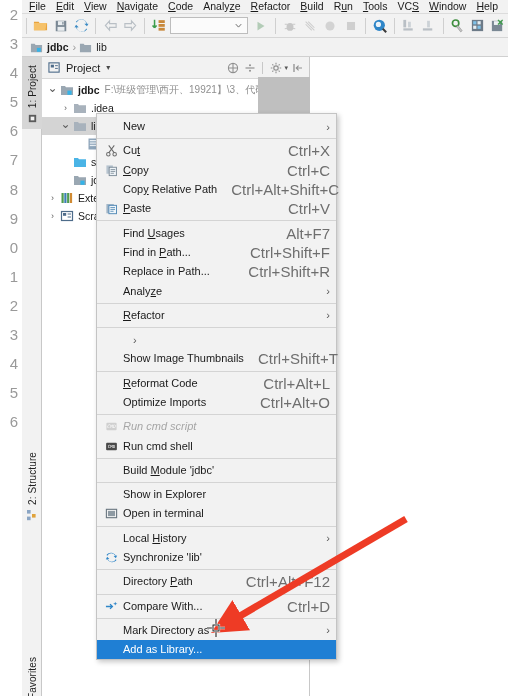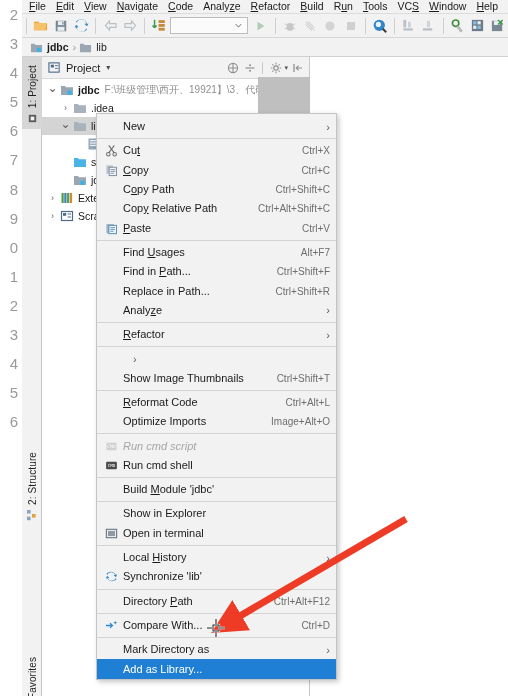--- a/index.html
+++ b/index.html
@@ -226,21 +226,21 @@
   .ci.sel { background: #1f7fd4; color: #ffffff; }
   .ci.disabled { color: #a6a6a6; font-style: italic; }
   .ci-icon {
     width: 17px; height: 16px;
     display: flex; align-items: center; justify-content: center;
     flex: 0 0 auto;
     margin-right: 3px;
   }
   .ci-label { flex: 1 1 auto; line-height: 19px; }
   .ci-label u { text-decoration: underline; }
-  .ci-short { color: #6e6e6e; font-size: 10px; margin-left: 14px; }
+  .ci-short { color: #6e6e6e; font-size: 15px; margin-left: 14px; }
   .ci-sub { color: #5a5a5a; font-size: 11px; margin-left: 10px; }
   .csep { height: 1px; background: #d4d4d4; margin: 2px 0; }
 
   
   #arrow { position: absolute; left: 0; top: 0; width: 508px; height: 696px; z-index: 80; pointer-events: none; }
   
   #cursor { position: absolute; left: 205px; top: 617px; z-index: 90; }
 
   #editor-top-fill {
     position:absolute; left:310px; top:57px; width:198px; height:639px;
@@ -609,25 +609,20 @@
             <rect x="1.5" y="1.5" width="7" height="9" fill="#b7c4cf"></rect>
             <rect x="4.5" y="3.5" width="7.8" height="9" fill="#eef3f7" stroke="#7b8a97" stroke-width="1"></rect>
             <path d="M6 6h5M6 8h5M6 10h3.6" stroke="#7b8a97" stroke-width=".9"></path>
           </svg>
         </span>
         <span class="ci-label"><u>C</u>opy</span>
         <span class="ci-short">Ctrl+C</span>
       </div>
       <div class="ci">
         <span class="ci-icon"></span>
-        <span class="ci-label">C<u>o</u>py Path</span>
-        <span class="ci-short">Ctrl+Shift+C</span>
-      </div>
-      <div class="ci">
-        <span class="ci-icon"></span>
         <span class="ci-label">Cop<u>y</u> Relative Path</span>
         <span class="ci-short">Ctrl+Alt+Shift+C</span>
       </div>
       <div class="ci">
         <span class="ci-icon">
           <svg width="13" height="13" viewBox="0 0 14 14">
             <rect x="1.5" y="2.2" width="8" height="10" fill="#9fb4c6"></rect>
             <rect x="4.2" y="3.6" width="8.2" height="9" fill="#f0f6fa" stroke="#4f88b5" stroke-width="1"></rect>
             <path d="M5.8 6h5M5.8 8h5M5.8 10h3.4" stroke="#4f88b5" stroke-width=".9"></path>
           </svg>
@@ -674,21 +669,21 @@
       </div>
       <div class="csep"></div>
       <div class="ci">
         <span class="ci-icon"></span>
         <span class="ci-label"><u>R</u>eformat Code</span>
         <span class="ci-short">Ctrl+Alt+L</span>
       </div>
       <div class="ci">
         <span class="ci-icon"></span>
         <span class="ci-label">Optimize Imports</span>
-        <span class="ci-short">Image+Alt+O</span>
+        <span class="ci-short">Ctrl+Alt+O</span>
       </div>
       <div class="csep"></div>
       <div class="ci disabled">
         <span class="ci-icon">
           <svg width="13" height="13" viewBox="0 0 14 14">
             <rect x="1.5" y="3" width="11" height="8" rx="1" fill="#cfcfcf"></rect>
             <text x="7" y="9" font-size="5" fill="#fff" text-anchor="middle" font-family="monospace">CMD</text>
           </svg>
         </span>
         <span class="ci-label">Run cmd script</span>

